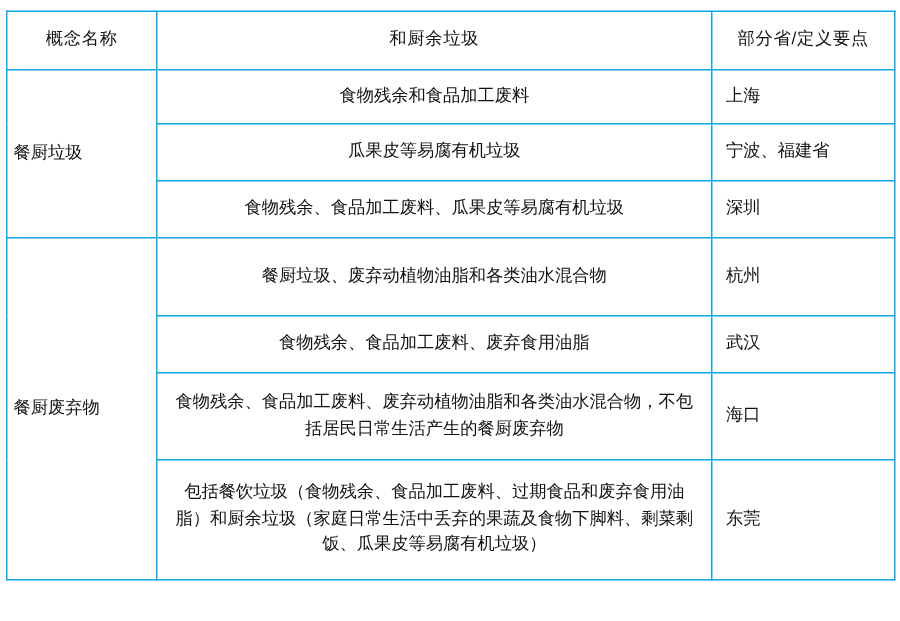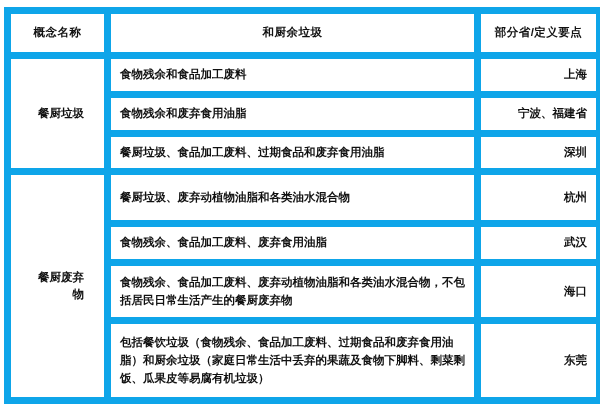--- a/index.html
+++ b/index.html
@@ -21,50 +21,50 @@
     box-sizing: border-box;
     padding: 4px 4px 0 4px;
   }
   table.定义表 {
     border-collapse: collapse;
     table-layout: fixed;
     width: 592px;
     margin: 3px auto 0 auto;
   }
   table.定义表 td, table.定义表 th {
-    border: 7px solid #0ea5e9;
+    border: 1px solid #0ea5e9;
     vertical-align: middle;
-    font-weight: bold;
+    font-weight: normal;
     font-size: 11.5px;
     line-height: 1.55;
     color: #111111;
   }
   col.c-concept { width: 100px; }
   col.c-def { width: 370px; }
   col.c-city { width: 122px; }
 
   thead th {
     text-align: center;
     font-weight: bold;
     font-size: 12px;
     height: 30px;
     padding: 4px 6px;
     letter-spacing: 0.5px;
   }
   td.concept-cell {
-    text-align: right;
-    padding: 6px 20px;
+    text-align: left;
+    padding: 6px 4px;
     font-size: 11.5px;
   }
   td.def-cell {
-    text-align: left;
+    text-align: center;
     padding: 7px 9px 7px 9px;
   }
   td.city-cell {
-    text-align: right;
+    text-align: left;
     padding: 7px 9px;
   }
   .row-h1 { height: 36px; }
   .row-h2 { height: 38px; }
   .row-h3 { height: 38px; }
   .row-h4 { height: 52px; }
   .row-h5 { height: 38px; margin-left: 16px; }
   .row-h6 { height: 58px; }
   .row-h7 { height: 80px; margin-top: 48px; }
 </style>
@@ -85,25 +85,25 @@
         <th>部分省/定义要点</th>
       </tr>
     </thead>
     <tbody>
       <tr class="row-h1">
         <td class="concept-cell" rowspan="3">餐厨垃圾</td>
         <td class="def-cell">食物残余和食品加工废料</td>
         <td class="city-cell">上海</td>
       </tr>
       <tr class="row-h2">
-        <td class="def-cell">食物残余和废弃食用油脂</td>
+        <td class="def-cell">瓜果皮等易腐有机垃圾</td>
         <td class="city-cell">宁波、福建省</td>
       </tr>
       <tr class="row-h3">
-        <td class="def-cell">餐厨垃圾、食品加工废料、过期食品和废弃食用油脂</td>
+        <td class="def-cell">食物残余、食品加工废料、瓜果皮等易腐有机垃圾</td>
         <td class="city-cell">深圳</td>
       </tr>
       <tr class="row-h4">
         <td class="concept-cell" rowspan="4">餐厨废弃物</td>
         <td class="def-cell">餐厨垃圾、废弃动植物油脂和各类油水混合物</td>
         <td class="city-cell">杭州</td>
       </tr>
       <tr class="row-h5">
         <td class="def-cell">食物残余、食品加工废料、废弃食用油脂</td>
         <td class="city-cell">武汉</td>

